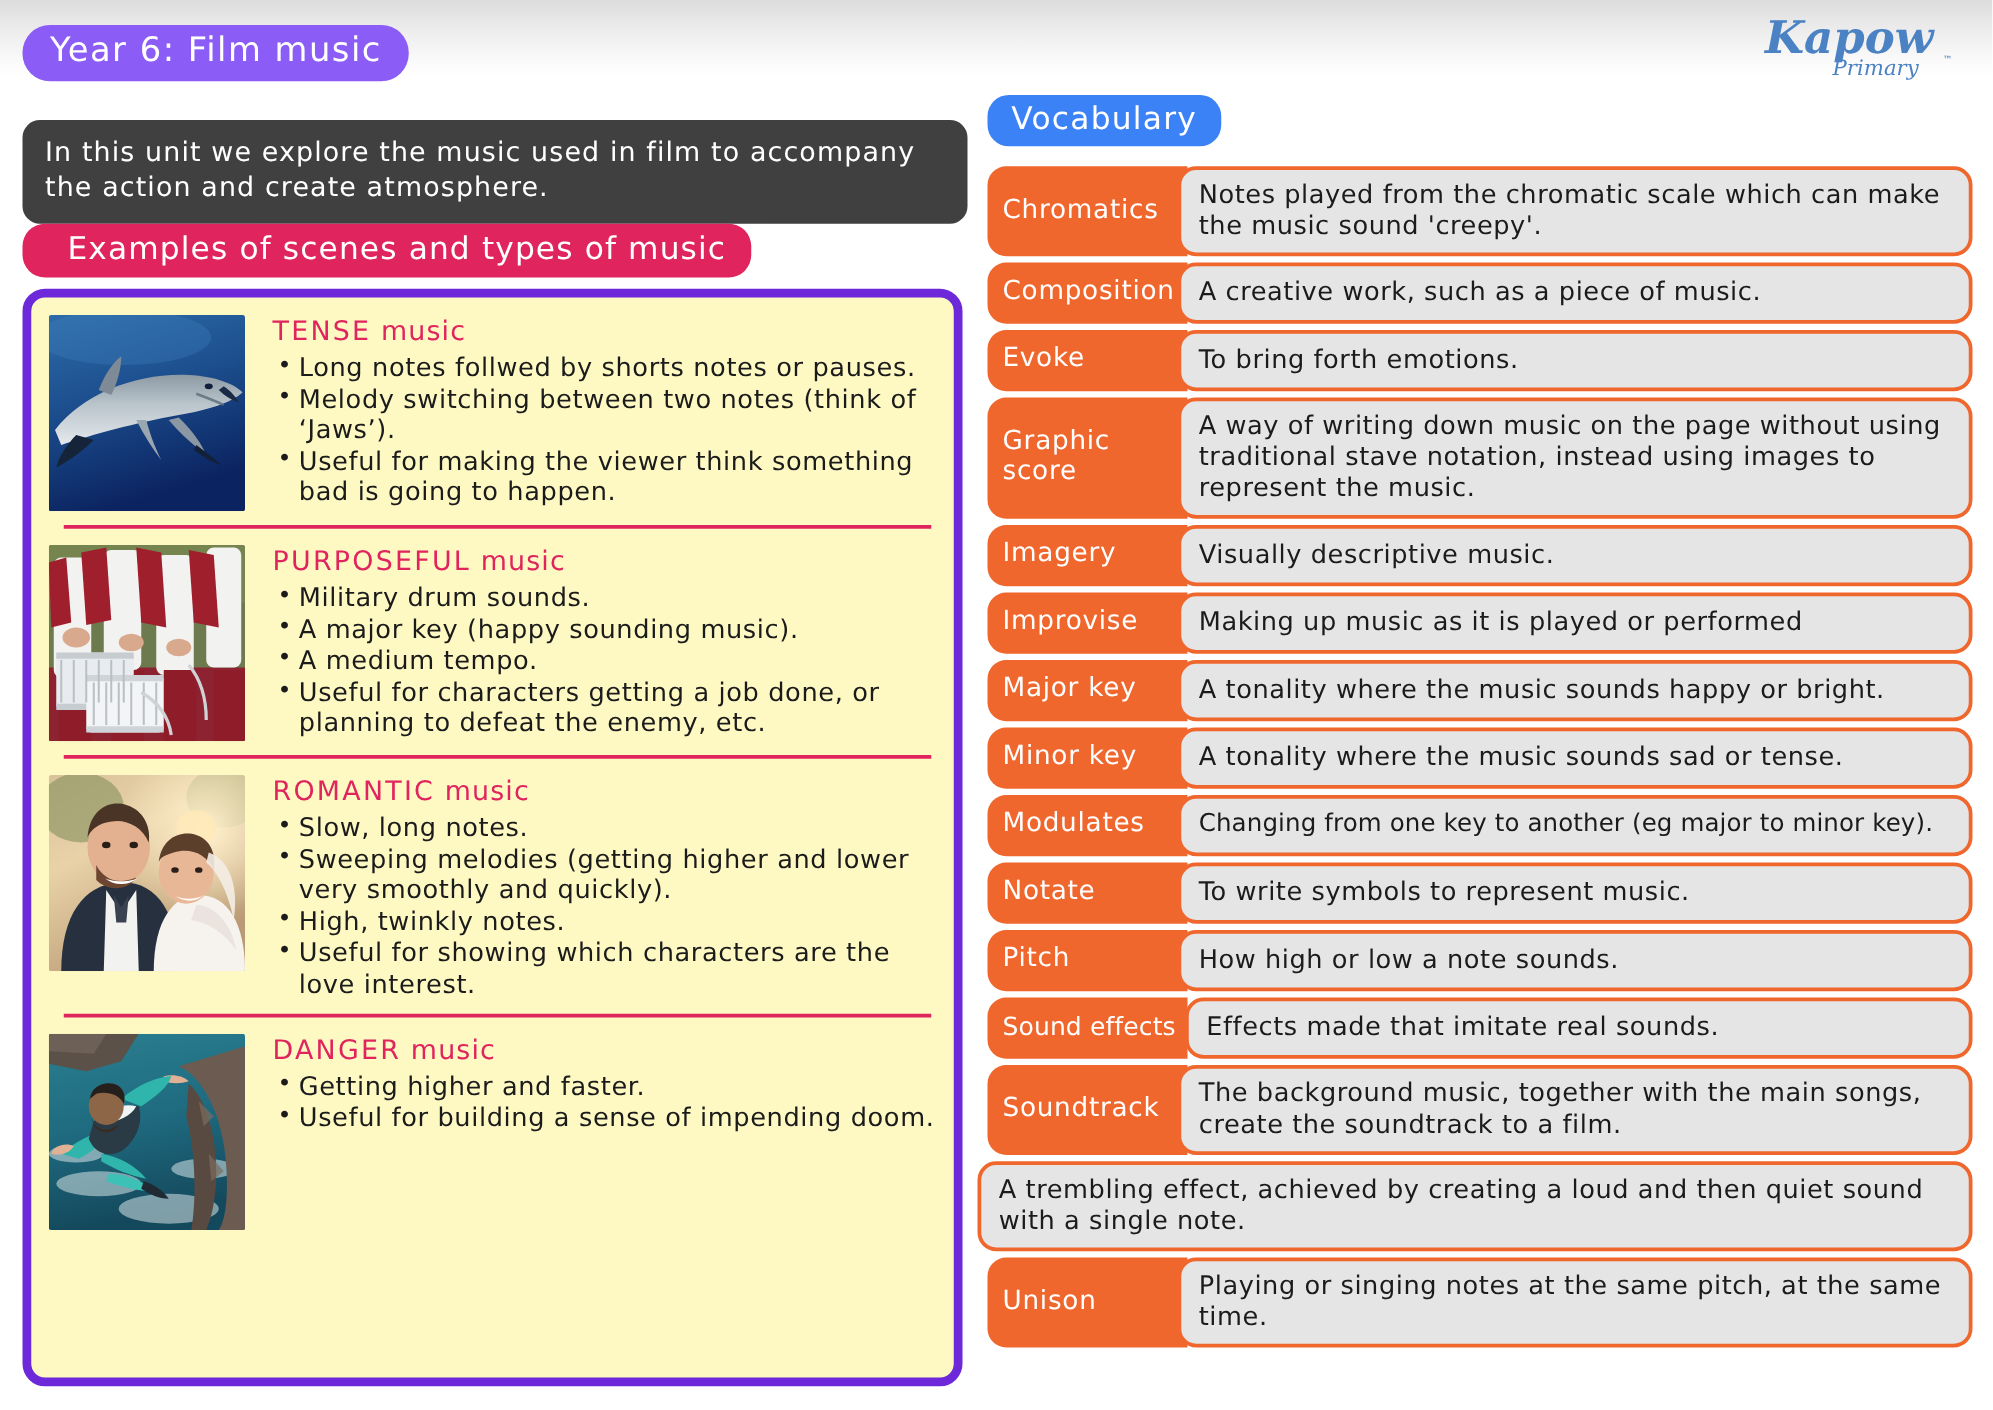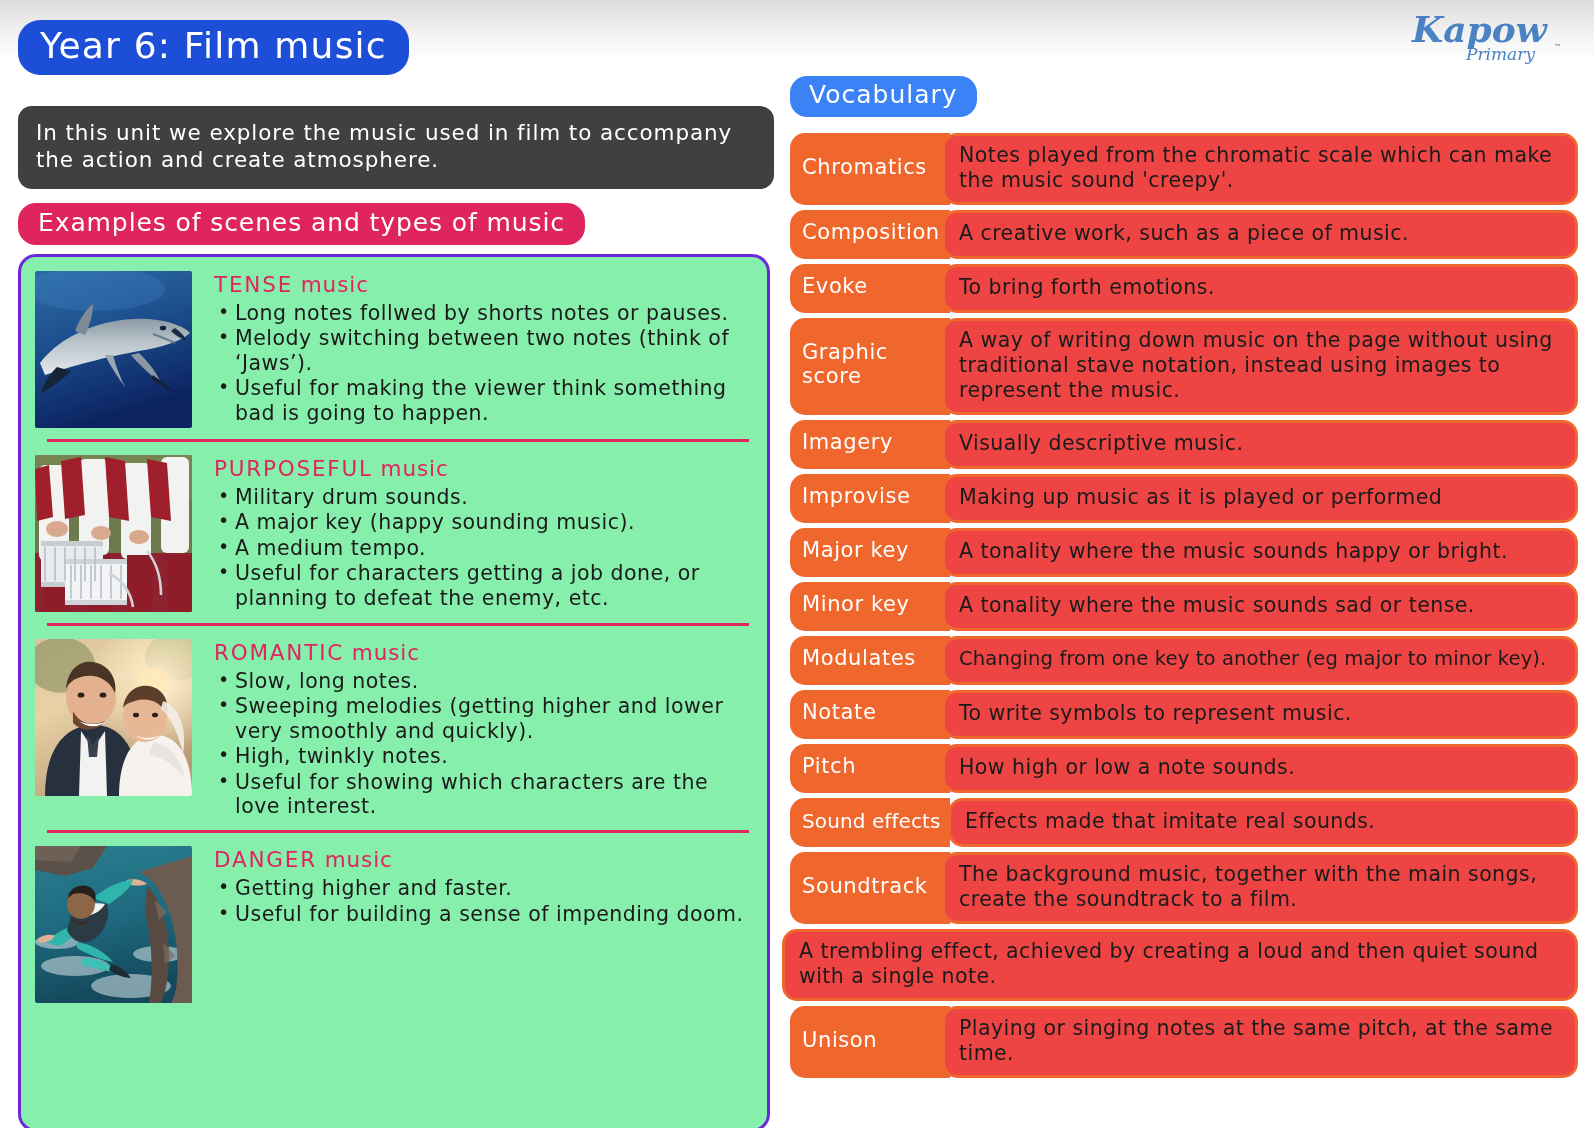--- a/index.html
+++ b/index.html
@@ -36,62 +36,61 @@
   
   .left-col {
     position: absolute;
     left: 18px;
     top: 20px;
     width: 756px;
   }
 
   .title-pill {
     display: inline-block;
-    background: #1d4ed8;
+    background: #8b5cf6;
     color: #ffffff;
     border-radius: 22px;
     padding: 7px 22px 10px 22px;
-    font-size: 36px;
+    font-size: 27px;
     letter-spacing: 1.2px;
     line-height: 1.05;
     white-space: nowrap;
   }
 
   .intro-banner {
     margin-top: 31px;
     background: #404040;
     color: #ffffff;
     border-radius: 14px;
     padding: 13px 18px 15px 18px;
     font-size: 21.5px;
     line-height: 1.28;
     letter-spacing: 0.9px;
     width: 756px;
   }
 
   .section-banner {
-    margin-top: 14px;
     display: inline-block;
     background: #e0245e;
     color: #ffffff;
     border-radius: 18px;
-    padding: 6px 20px 9px 20px;
+    padding: 6px 20px 9px 36px;
     font-size: 25px;
     letter-spacing: 0.9px;
     line-height: 1.1;
     white-space: nowrap;
   }
 
   .examples-card {
     margin-top: 9px;
     width: 752px;
     height: 878px;
-    border: 3px solid #6d28d9;
+    border: 7px solid #6d28d9;
     border-radius: 18px;
-    background: #86efac;
+    background: #fef9c3;
     padding: 14px 14px 10px 14px;
     overflow: hidden;
   }
 
   .music-entry {
     display: flex;
     align-items: flex-start;
     gap: 22px;
   }
 
@@ -185,21 +184,21 @@
     align-items: center;
     padding: 6px 4px 8px 12px;
     z-index: 2;
     white-space: nowrap;
   }
 
   .vocab-def {
     position: relative;
     flex: 1 1 auto;
     margin-left: -8px;
-    background: #ef4444;
+    background: #e5e5e5;
     border: 3px solid #f0672e;
     border-radius: 15px;
     color: #1b1b1b;
     font-size: 20.5px;
     letter-spacing: 0.45px;
     line-height: 1.22;
     display: flex;
     align-items: center;
     padding: 7px 10px 9px 14px;
     z-index: 3;

